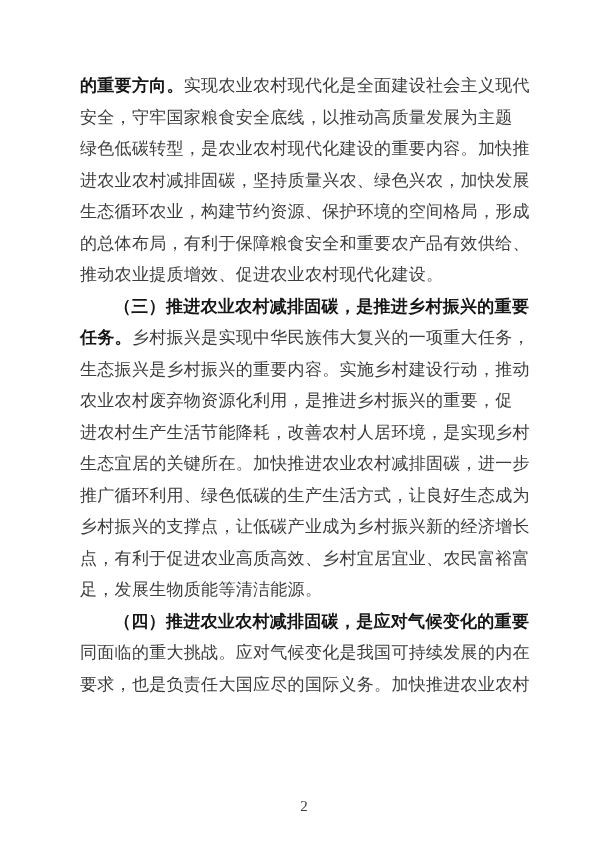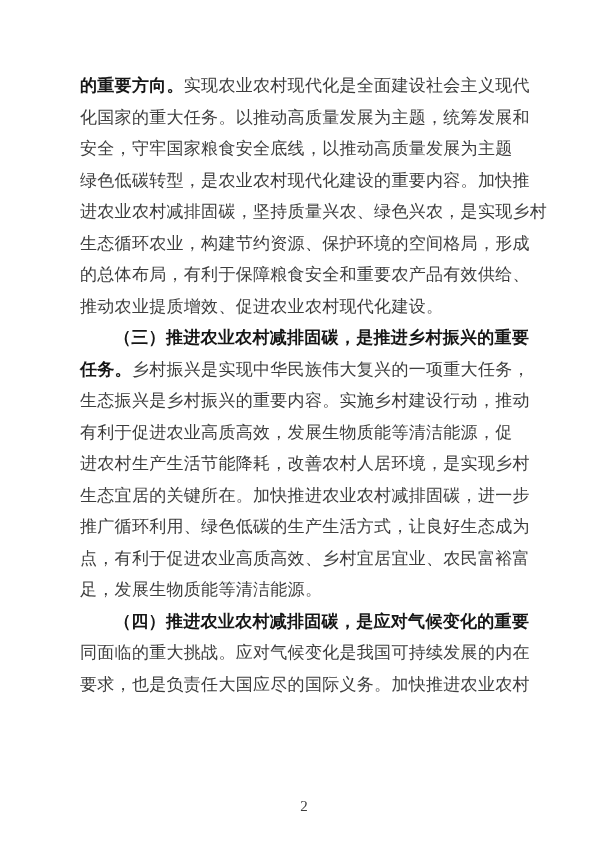--- a/index.html
+++ b/index.html
@@ -52,34 +52,34 @@
     font-size: 15px;
     color: var(--body-color, #3d3d3d);
   }
 </style>
 </head>
 <body>
 
 <div class="page" style="--page-bg: #ffffff; --body-color: #3d3d3d; --heading-color: #161616;">
   <div class="text-block" id="text-block">
       <div class="line"><span class="seg bold">的重要方向。</span><span class="seg">实现农业农村现代化是全面建设社会主义现代</span></div>
-      <div class="line"><span class="seg">化国家的重大任务。以推动高质量发展为主题，统筹发展和</span></div>
       <div class="line"><span class="seg">安全，守牢国家粮食安全底线，以推动高质量发展为主题</span></div>
       <div class="line"><span class="seg">绿色低碳转型，是农业农村现代化建设的重要内容。加快推</span></div>
-      <div class="line"><span class="seg">进农业农村减排固碳，坚持质量兴农、绿色兴农，是实现乡村</span></div>
+      <div class="line"><span class="seg">进农业农村减排固碳，坚持质量兴农、绿色兴农，加快发展</span></div>
       <div class="line"><span class="seg">生态循环农业，构建节约资源、保护环境的空间格局，形成</span></div>
       <div class="line"><span class="seg">的总体布局，有利于保障粮食安全和重要农产品有效供给、</span></div>
       <div class="line"><span class="seg">推动农业提质增效、促进农业农村现代化建设。</span></div>
       <div class="line indent"><span class="seg bold">（三）推进农业农村减排固碳，是推进乡村振兴的重要</span></div>
       <div class="line"><span class="seg bold">任务。</span><span class="seg">乡村振兴是实现中华民族伟大复兴的一项重大任务，</span></div>
       <div class="line"><span class="seg">生态振兴是乡村振兴的重要内容。实施乡村建设行动，推动</span></div>
-      <div class="line"><span class="seg">有利于促进农业高质高效，发展生物质能等清洁能源，促</span></div>
+      <div class="line"><span class="seg">农业农村废弃物资源化利用，是推进乡村振兴的重要，促</span></div>
       <div class="line"><span class="seg">进农村生产生活节能降耗，改善农村人居环境，是实现乡村</span></div>
       <div class="line"><span class="seg">生态宜居的关键所在。加快推进农业农村减排固碳，进一步</span></div>
       <div class="line"><span class="seg">推广循环利用、绿色低碳的生产生活方式，让良好生态成为</span></div>
+      <div class="line"><span class="seg">乡村振兴的支撑点，让低碳产业成为乡村振兴新的经济增长</span></div>
       <div class="line"><span class="seg">点，有利于促进农业高质高效、乡村宜居宜业、农民富裕富</span></div>
       <div class="line"><span class="seg">足，发展生物质能等清洁能源。</span></div>
       <div class="line indent"><span class="seg bold">（四）推进农业农村减排固碳，是应对气候变化的重要</span></div>
       <div class="line"><span class="seg">同面临的重大挑战。应对气候变化是我国可持续发展的内在</span></div>
       <div class="line"><span class="seg">要求，也是负责任大国应尽的国际义务。加快推进农业农村</span></div>
     </div>
   <div class="page-number">2</div>
 </div>
 
 </body></html>

